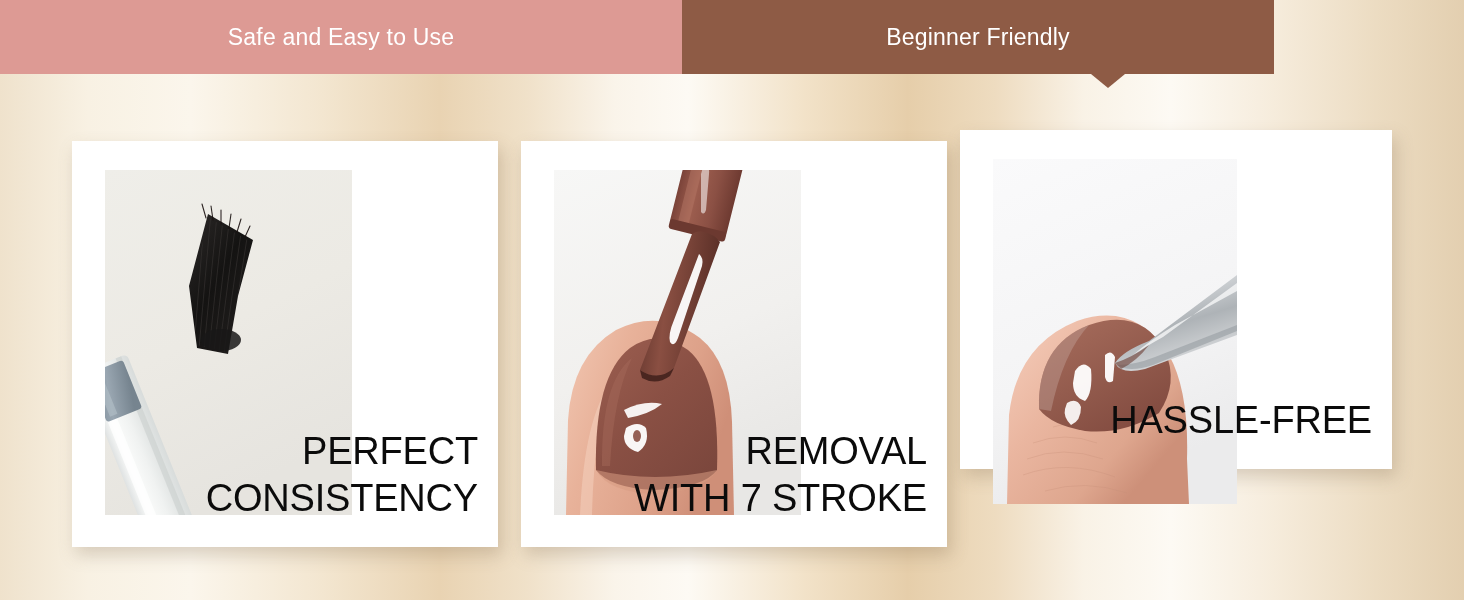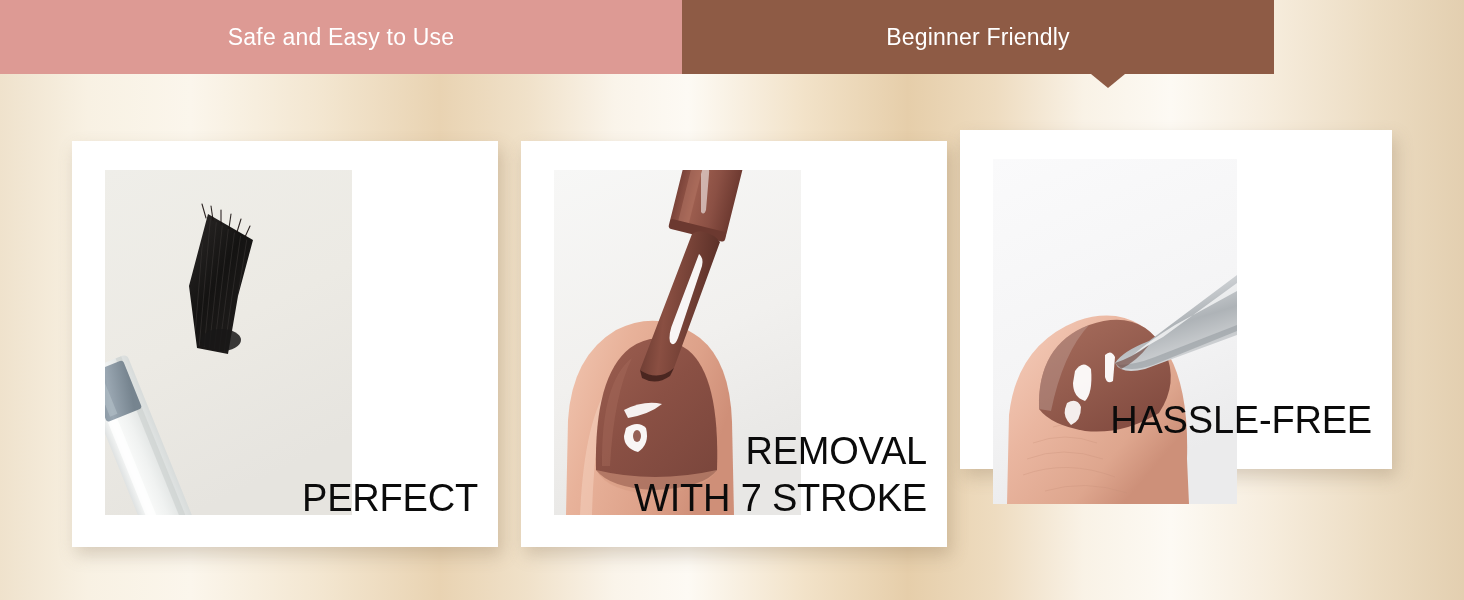--- a/index.html
+++ b/index.html
@@ -182,20 +182,21 @@
           <line x1="116" y1="54" x2="116" y2="40"></line>
           <line x1="124" y1="58" x2="126" y2="44"></line>
           <line x1="132" y1="62" x2="136" y2="49"></line>
           <line x1="140" y1="67" x2="145" y2="56"></line>
         </g>
         <ellipse cx="116" cy="170" rx="20" ry="11" fill="#191717" opacity="0.85"></ellipse>
       </svg>
     </div>
     <div class="caption">
       <span class="ln">PERFECT</span>
+      <span class="ln">CONSISTENCY</span>
     </div>
   </div>
 
   <div class="card card-2">
     <div class="photo">
       <svg class="ph-svg" viewBox="0 0 247 345" preserveAspectRatio="xMidYMid slice">
         <defs>
           <linearGradient id="c2bg" x1="0" y1="0" x2="0.3" y2="1">
             <stop offset="0%" stop-color="#f7f7f6"></stop>
             <stop offset="60%" stop-color="#f1f0ee"></stop>

